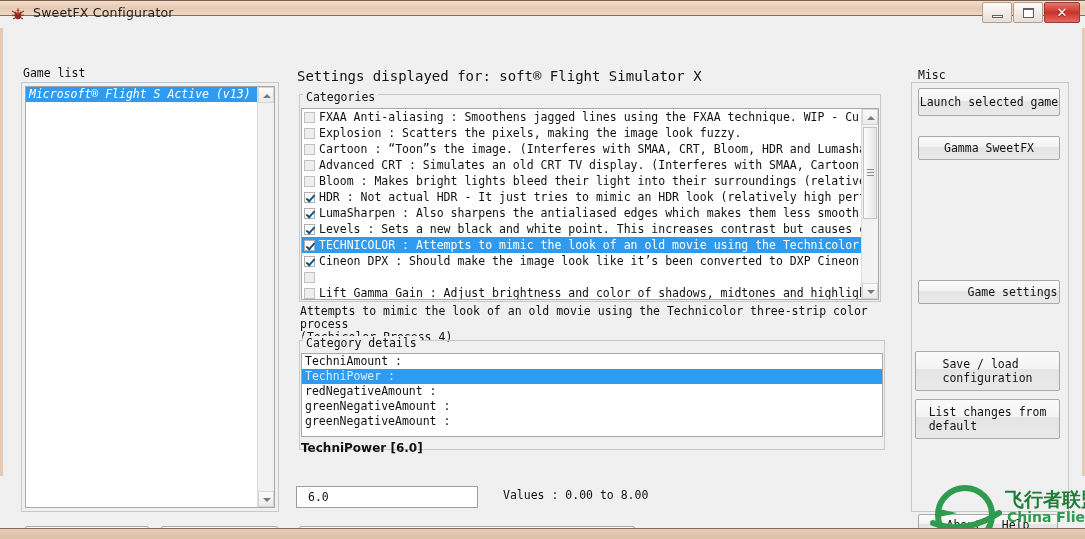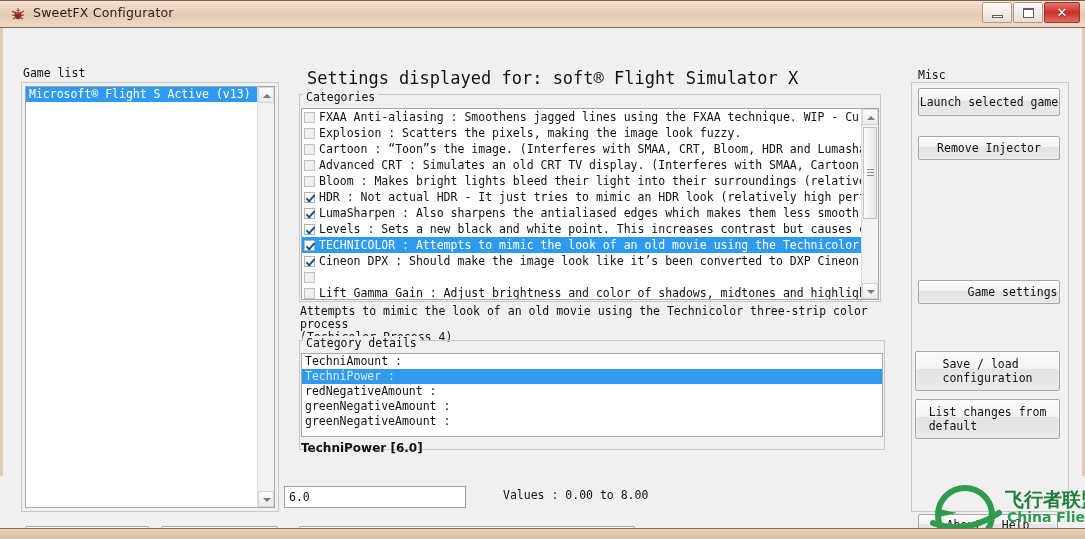--- a/index.html
+++ b/index.html
@@ -5,21 +5,21 @@
   html,body{margin:0;padding:0;}
   body{
     width:1085px;height:539px;overflow:hidden;
     font-family:"DejaVu Sans Mono","Liberation Mono",monospace;
     background:#f0f0f0;
   }
   #app{position:relative;width:1085px;height:539px;}
 
   
   .titlebar{
-    position:absolute;left:0;top:0;width:1085px;height:28px;
+    position:absolute;left:0;top:0;width:1085px;height:16px;
     background:linear-gradient(to bottom,#f3e5da 0%,#efd8c6 20%,#e7c9b2 55%,#eed9c6 100%);
     border-bottom:1px solid #8a6a56;
     box-sizing:border-box;
   }
   .titlebar::before{
     content:"";position:absolute;left:0;top:0;right:0;height:1px;background:#7e5f4c;
   }
   .title-icon{
     position:absolute;left:10px;top:6px;width:16px;height:16px;
   }
@@ -61,21 +61,21 @@
   
   .group{position:absolute;border:1px solid #c8c8c8;box-sizing:border-box;}
 
   
   .gamelist-box{left:18px;top:54px;width:258px;height:430px;}
   .gl-label{position:absolute;left:20px;top:38px;font-size:11.5px;color:#111;}
   .listbox{
     position:absolute;background:#fff;border:1px solid #a7a7a7;box-sizing:border-box;
     overflow:hidden;
   }
-  .gamelist-lb{left:22px;top:58px;width:250px;height:422px;}
+  .gamelist-lb{left:22px;top:58px;width:250px;height:422px;font-style:italic;}
   .li{
     font-size:11.5px;line-height:15px;height:15px;padding:0 3px;white-space:nowrap;
     color:#111;box-sizing:border-box;overflow:hidden;
   }
   .li.sel{background:#2e9bf0;color:#fff;}
 
   
   .vsb{position:absolute;top:0;right:0;width:17px;height:100%;background:#f2f2f2;border-left:1px solid #dcdcdc;box-sizing:border-box;}
   .vsb .arr{
     position:absolute;left:0;width:16px;height:16px;
@@ -106,21 +106,21 @@
     font-family:"DejaVu Sans Mono","Liberation Mono",monospace;
     font-size:11.5px;color:#111;
     display:flex;align-items:center;justify-content:center;text-align:left;
     line-height:14px;white-space:pre-line;
     cursor:default;
   }
   .btn-addgame{left:22px;top:498px;width:124px;height:26px;}
   .btn-removegame{left:158px;top:498px;width:117px;height:26px;}
 
   
-  .settings-for{position:absolute;left:304px;top:40px;font-size:17px;color:#111;white-space:nowrap;}
+  .settings-for{position:absolute;left:294px;top:40px;font-size:14px;color:#111;white-space:nowrap;}
   .cat-box{left:296px;top:66px;width:582px;height:208px;}
   .cat-label{position:absolute;left:300px;top:62px;font-size:11.5px;color:#111;background:#f0f0f0;padding:0 3px;}
   .cat-lb{left:298px;top:80px;width:578px;height:192px;}
   .catrow{
     height:16px;line-height:16px;font-size:11.5px;white-space:nowrap;color:#111;
     padding-left:2px;display:flex;align-items:center;overflow:hidden;
   }
   .catrow.sel{background:#2e9bf0;color:#fff;}
   .cbx{
     width:11px;height:11px;min-width:11px;border:1px solid #b0b0b0;background:#fdfdfd;
@@ -137,24 +137,24 @@
   .det-label{position:absolute;left:300px;top:308px;font-size:11.5px;color:#111;background:#f0f0f0;padding:0 3px;}
   .det-lb{left:298px;top:325px;width:582px;height:84px;}
   .det-lb .li{font-size:11.5px;}
   .det-lb .li.sel{background:#2e9bf0;color:#d8ecfc;}
 
   .param-title{
     position:absolute;left:298px;top:413px;font-size:12px;font-weight:bold;color:#111;
     font-family:"DejaVu Sans","Liberation Sans",sans-serif;
   }
   .val-input{
-    position:absolute;left:281px;top:458px;width:182px;height:22px;
+    position:absolute;left:293px;top:458px;width:182px;height:22px;
     border:1px solid #9e9e9e;background:#fff;box-sizing:border-box;
     font-family:"DejaVu Sans Mono","Liberation Mono",monospace;font-size:11.5px;
-    color:#111;padding:0 4px;line-height:20px;
+    color:#111;padding:0 11px;line-height:20px;
   }
   .val-range{position:absolute;left:500px;top:460px;font-size:11.5px;color:#111;}
   .btn-saveconfig{left:296px;top:498px;width:336px;height:25px;}
   .autosave{position:absolute;left:678px;top:503px;font-size:11.5px;color:#111;display:flex;align-items:center;}
   .autosave .cbx{margin-right:6px;width:12px;height:12px;}
 
   
   .misc-box{left:908px;top:54px;width:158px;height:430px;}
   .misc-label{position:absolute;left:912px;top:40px;font-size:11.5px;color:#111;background:#f0f0f0;padding:0 3px;}
   .b-launch{left:915px;top:60px;width:142px;height:28px;}
@@ -320,21 +320,21 @@
     <div class="val-range">Values : 0.00 to 8.00</div>
     <div class="btn btn-saveconfig">Save new config</div>
     <div class="autosave">
       <span class="cbx off"></span>
       <span>Automatically save on changes</span>
     </div>
 
     <div class="group misc-box"></div>
     <div class="misc-label">Misc</div>
     <div class="btn b-launch">Launch selected game</div>
-    <div class="btn b-remove">Remove Injector</div>
+    <div class="btn b-remove">Gamma SweetFX</div>
     <div class="btn b-gsettings">Game settings</div>
     <div class="btn b-savecfg">Save / load
 configuration</div>
     <div class="btn b-listchg">List changes from
 default</div>
     <div class="btn b-about">About / Help</div>
 
     <div class="watermark">
       <svg width="110" height="70" viewBox="0 0 110 70">
         <circle cx="42" cy="32" r="27" fill="none" stroke="#2f9b4e" stroke-width="6"></circle>

